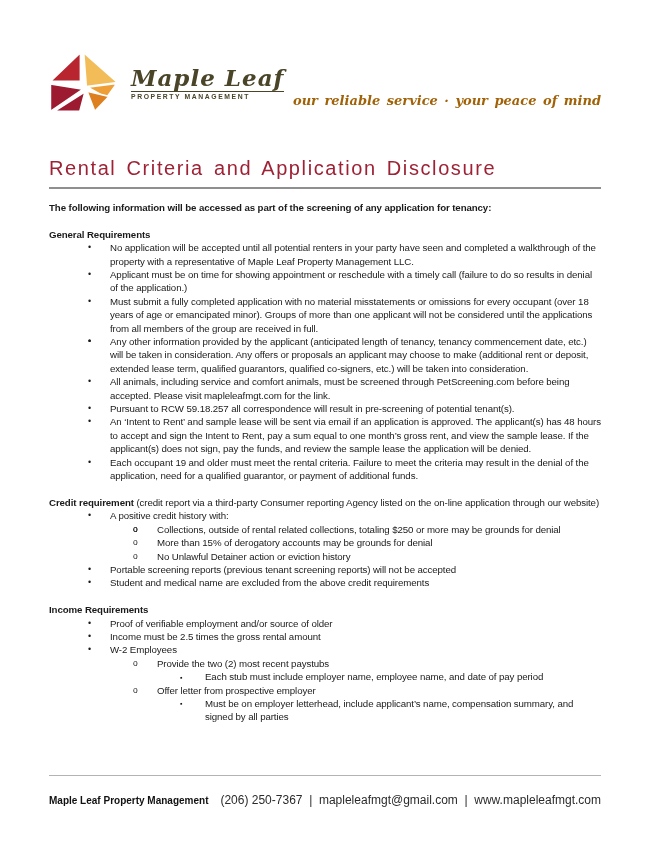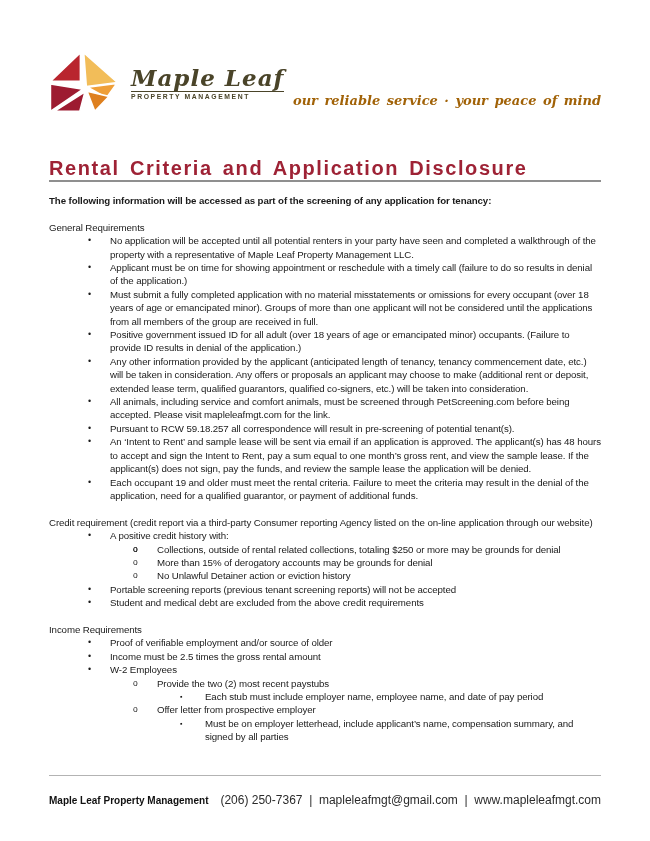--- a/index.html
+++ b/index.html
@@ -8,26 +8,26 @@
 
   
   .letterhead{display:flex;justify-content:space-between;align-items:flex-end;padding-top:50px;height:64px;}
   .logo{display:flex;align-items:center;gap:10px;}
   .logo svg{display:block;}
   .wordmark-name{font-family:"DejaVu Serif",serif;font-style:italic;font-weight:bold;font-size:23px;color:#4a4429;letter-spacing:1px;line-height:1;}
   .wordmark-sub{font-family:"Liberation Sans",sans-serif;font-size:6.8px;font-weight:bold;color:#4a4429;letter-spacing:1.6px;margin-top:2px;border-top:1px solid #4a4429;padding-top:1px;}
   .tagline{font-family:"DejaVu Serif",serif;font-style:italic;font-weight:bold;font-size:13px;color:#a16207;padding-bottom:6px;word-spacing:2px;}
 
   
-  .doc-title{margin:43px 0 12px 0;font-size:20px;font-weight:bold;color:#9e2235;letter-spacing:1.6px;word-spacing:3px;line-height:1.15;border-bottom:2px solid #8f8f8f;}
+  .doc-title{margin:43px 0 12px 0;font-size:20px;font-weight:normal;color:#9e2235;letter-spacing:1.6px;word-spacing:3px;line-height:1.15;border-bottom:2px solid #8f8f8f;padding-bottom:7px;}
 
   
   .intro{margin:10px 0 0 0;font-weight:bold;font-size:9.7px;line-height:13.4px;letter-spacing:-0.1px;}
   .section-heading{margin:13.4px 0 0 0;font-size:9.7px;line-height:13.4px;letter-spacing:-0.1px;}
-  .section-heading b{font-weight:normal;}
+  .section-heading b{font-weight:bold;}
   ul{list-style:none;margin:0;padding:0;}
   li{position:relative;font-size:9.7px;line-height:13.4px;letter-spacing:-0.1px;}
   li .marker{position:absolute;top:0;}
   li.lv1{padding-left:61px;}  li.lv1 .marker{left:39px;font-size:9px;}
   li.lv2{padding-left:108px;} li.lv2 .marker{left:84px;font-size:8.5px;}
   li.lv3{padding-left:156px;} li.lv3 .marker{left:131px;font-size:7px;top:0.5px;}
   li .txt{display:block;}
 
   
   .page-footer{position:absolute;left:49px;right:49px;top:775px;border-top:1px solid #b3b3b3;padding-top:17px;display:flex;justify-content:space-between;align-items:baseline;}
@@ -72,21 +72,20 @@
           <li class="lv1">
             <span class="marker">•</span>
             <span class="txt">Applicant must be on time for showing appointment or reschedule with a timely call (failure to do so results in denial of the application.)</span>
           </li>
           <li class="lv1">
             <span class="marker">•</span>
             <span class="txt">Must submit a fully completed application with no material misstatements or omissions for every occupant (over 18 years of age or emancipated minor). Groups of more than one applicant will not be considered until the applications from all members of the group are received in full.</span>
           </li>
           <li class="lv1">
             <span class="marker">•</span>
-            <span class="txt">Positive government issued ID for all adult (over 18 years of age or emancipated minor) occupants. (Failure to provide ID results in denial of the application.)</span>
           </li>
           <li class="lv1">
             <span class="marker">•</span>
             <span class="txt">Any other information provided by the applicant (anticipated length of tenancy, tenancy commencement date, etc.) will be taken in consideration. Any offers or proposals an applicant may choose to make (additional rent or deposit, extended lease term, qualified guarantors, qualified co-signers, etc.) will be taken into consideration.</span>
           </li>
           <li class="lv1">
             <span class="marker">•</span>
             <span class="txt">All animals, including service and comfort animals, must be screened through PetScreening.com before being accepted. Please visit mapleleafmgt.com for the link.</span>
           </li>
           <li class="lv1">
@@ -124,21 +123,21 @@
           <li class="lv2">
             <span class="marker">o</span>
             <span class="txt">No Unlawful Detainer action or eviction history</span>
           </li>
           <li class="lv1">
             <span class="marker">•</span>
             <span class="txt">Portable screening reports (previous tenant screening reports) will not be accepted</span>
           </li>
           <li class="lv1">
             <span class="marker">•</span>
-            <span class="txt">Student and medical debt are excluded from the above credit requirements</span>
+            <span class="txt">Student and medical name are excluded from the above credit requirements</span>
           </li>
         </ul>
       </section>
       <section>
         <p class="section-heading"><b>Income Requirements</b></p>
         <ul>
           <li class="lv1">
             <span class="marker">•</span>
             <span class="txt">Proof of verifiable employment and/or source of older</span>
           </li>

